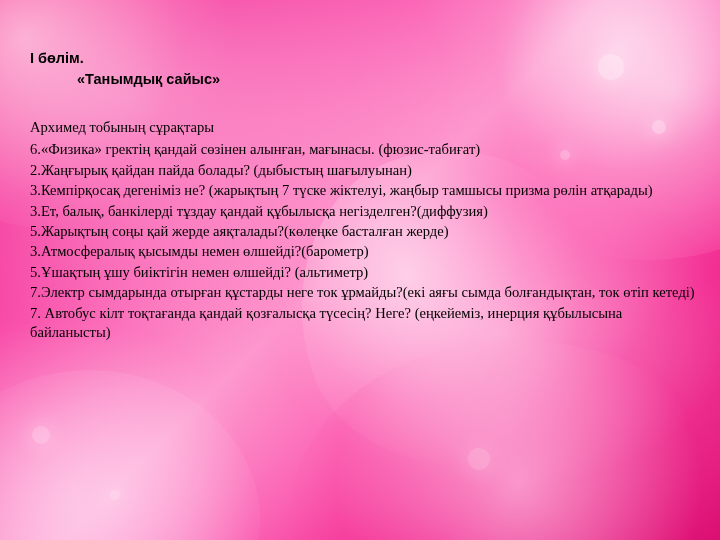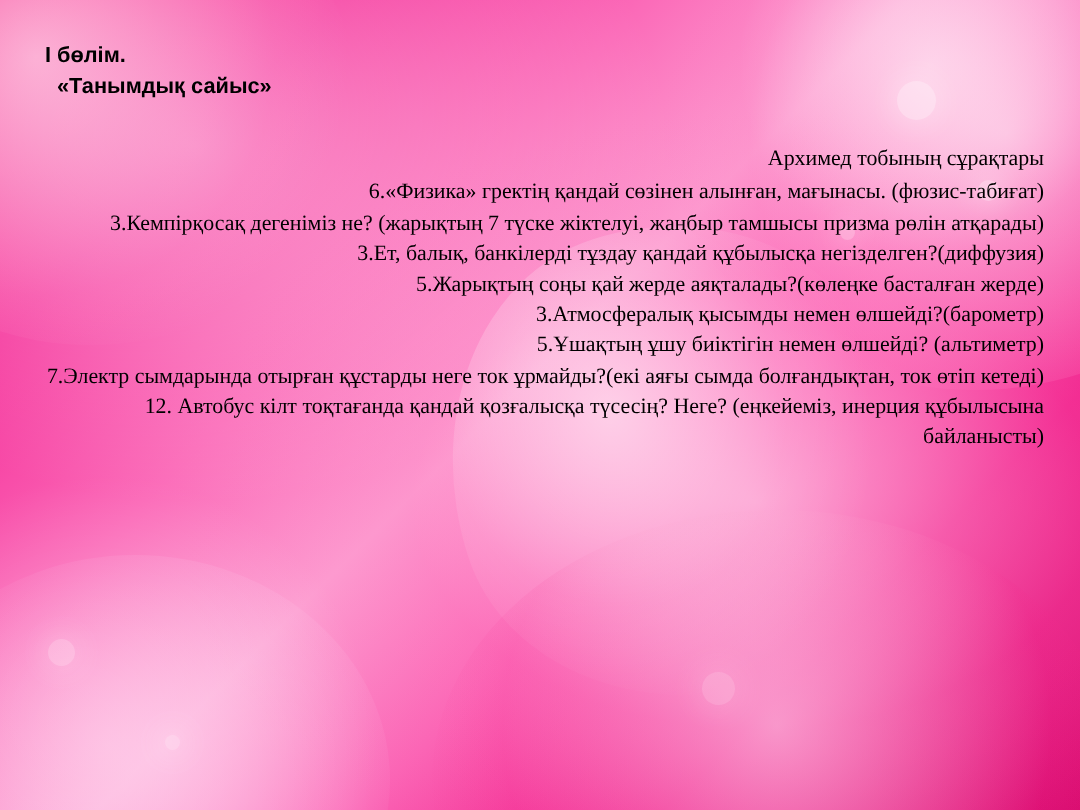--- a/index.html
+++ b/index.html
@@ -63,41 +63,41 @@
     pointer-events: none;
   }
 
   .content {
     position: absolute;
     left: 0;
     top: 0;
     width: 720px;
     height: 540px;
     box-sizing: border-box;
-    padding: 27px 24px 0 30px;
+    padding: 48px 24px 0 30px;
   }
   .title-block {
     color: #000;
     font-family: "Liberation Sans", sans-serif;
     font-weight: bold;
     font-size: 14.5px;
     line-height: 1.45;
     margin-bottom: 28px;
   }
-  .title-line2 { padding-left: 8px; }
+  .title-line2 { padding-left: 8px; margin-left: 39px; }
 
   .body-block {
     color: #000;
     font-family: "Liberation Serif", serif;
     font-size: 14.6px;
     line-height: 1.33;
   }
   .q-item {
     margin: 0 0 1px 0;
-    text-align: right;
+    text-align: left;
   }
   .q-head {
     margin-bottom: 3px;
   }
 </style>
 </head>
 <body>
 
 <div class="slide">
   <div class="blob b1"></div>
@@ -114,22 +114,23 @@
 
   <div class="content">
     <div class="title-block">
       <div class="title-line1">I бөлім.</div>
       <div class="title-line2">«Танымдық сайыс»</div>
     </div>
 
     <div class="body-block">
       <p class="q-item q-head">Архимед тобының сұрақтары</p>
       <p class="q-item">6.«Физика» гректің қандай сөзінен алынған, мағынасы. (фюзис-табиғат)</p>
+      <p class="q-item">2.Жаңғырық қайдан пайда болады? (дыбыстың шағылуынан)</p>
       <p class="q-item">3.Кемпірқосақ дегеніміз не? (жарықтың 7 түске жіктелуі, жаңбыр тамшысы призма рөлін атқарады)</p>
       <p class="q-item">3.Ет, балық, банкілерді тұздау қандай құбылысқа негізделген?(диффузия)</p>
       <p class="q-item">5.Жарықтың соңы қай жерде аяқталады?(көлеңке басталған жерде)</p>
       <p class="q-item">3.Атмосфералық қысымды немен өлшейді?(барометр)</p>
       <p class="q-item">5.Ұшақтың ұшу биіктігін немен өлшейді? (альтиметр)</p>
       <p class="q-item">7.Электр сымдарында отырған құстарды неге ток ұрмайды?(екі аяғы сымда болғандықтан, ток өтіп кетеді)</p>
-      <p class="q-item">12. Автобус кілт тоқтағанда қандай қозғалысқа түсесің? Неге? (еңкейеміз, инерция құбылысына байланысты)</p>
+      <p class="q-item">7. Автобус кілт тоқтағанда қандай қозғалысқа түсесің? Неге? (еңкейеміз, инерция құбылысына байланысты)</p>
     </div>
   </div>
 </div>
 
 </body></html>

